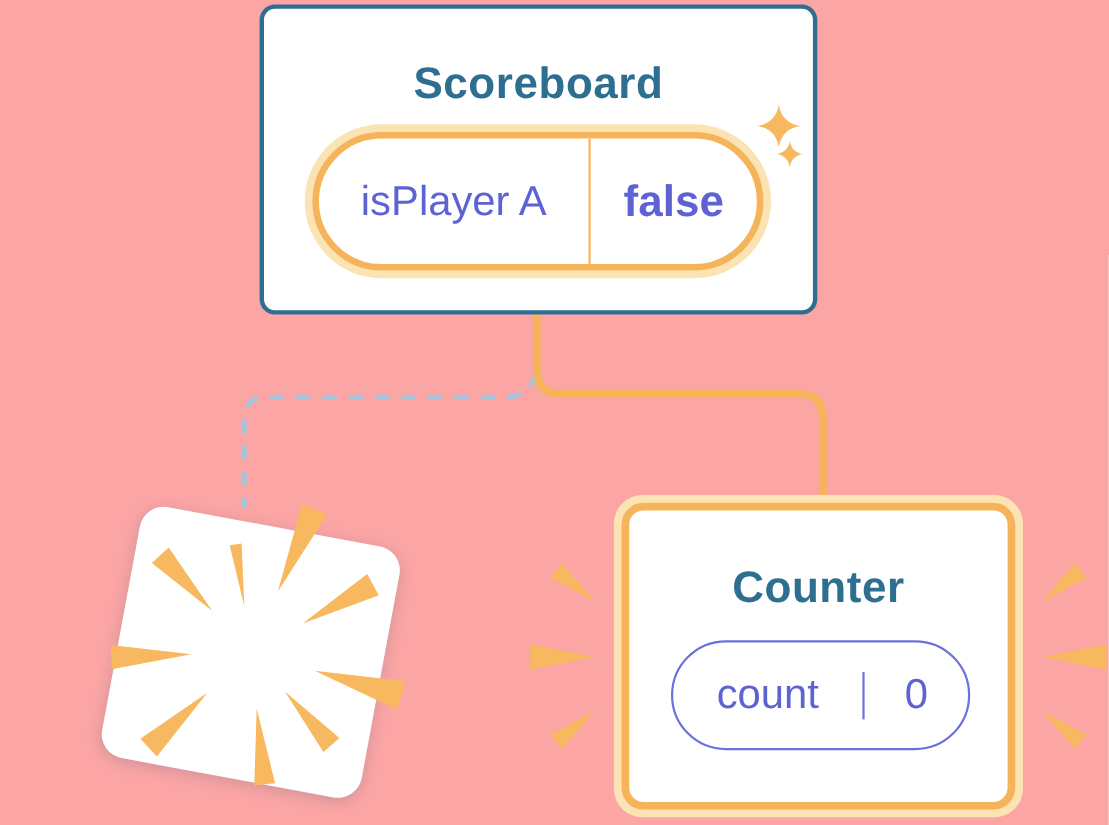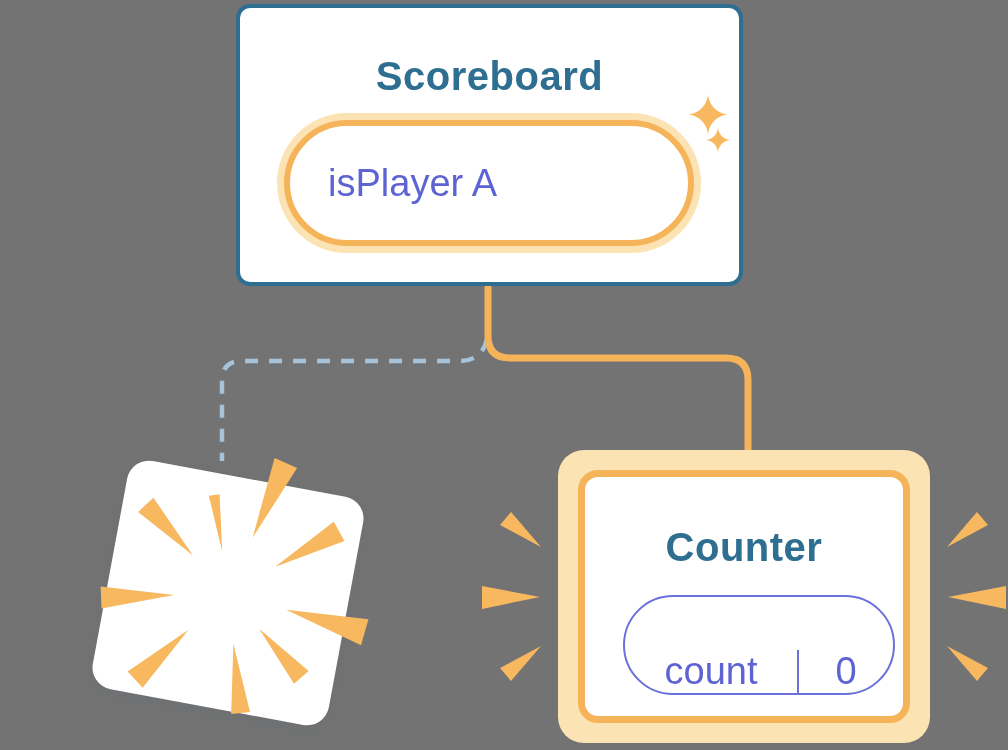--- a/index.html
+++ b/index.html
@@ -3,21 +3,21 @@
 <meta charset="utf-8">
 <style>
   * { margin: 0; padding: 0; box-sizing: border-box; }
   html, body { background: #ffffff; }
   body { font-family: "Liberation Sans", "DejaVu Sans", sans-serif; }
 
   .stage {
     position: relative;
     width: 1008px;
     height: 750px;
-    background: #737373;
+    background: #fca5a5;
     overflow: hidden;
   }
 
   svg.overlay {
     position: absolute;
     left: 0; top: 0;
     width: 1008px; height: 750px;
     z-index: 1;
     pointer-events: none;
   }
@@ -84,42 +84,42 @@
 
   .sparkles { position: absolute; left: 684px; top: 91px; z-index: 3; }
   .sparkle { fill: var(--orange-bright); }
 
   
   .counter-card {
     left: 558px; top: 450px;
     width: 372px; height: 293px;
     background: var(--orange-glow);
     border-radius: 26px;
-    padding: 20px;
+    padding: 7px;
     z-index: 2;
     position: absolute;
   }
   .counter-inner {
     position: relative;
     width: 100%; height: 100%;
     background: var(--card-bg);
     border: 7px solid var(--orange);
     border-radius: 20px;
   }
   .counter-inner .card-title { top: 48px; font-size: 40px; }
 
   .state-pill-purple {
     position: absolute;
     left: 38px; top: 118px;
     width: 272px; height: 100px;
     background: #fff;
     border: 2px solid var(--purple-border);
     border-radius: 999px;
     display: flex;
-    align-items: flex-end;
+    align-items: center;
     overflow: hidden;
   }
   .state-pill-purple .pill-name {
     width: 172px;
     display: flex; align-items: center; justify-content: center;
     font-size: 38px;
     color: var(--purple);
   }
   .state-pill-purple .pill-value {
     flex: 1;
@@ -152,20 +152,21 @@
 
     <path class="connector-discarded" d="M 487 339 Q 482 361 460 361 L 242 361 Q 222 361 222 381 L 222 461"></path>
 
     <path class="connector-kept" d="M 488 284 L 488 336 Q 488 358 510 358 L 726 358 Q 748 358 748 380 L 748 456"></path>
   </svg>
 
   <div class="card scoreboard-card">
     <div class="card-title">Scoreboard</div>
     <div class="state-pill-orange">
       <div class="pill-name">isPlayer A</div>
+      <div class="pill-value">false</div>
     </div>
   </div>
 
   <svg class="sparkles" width="52" height="66" viewBox="0 0 52 66">
     <path class="sparkle" d="M24 4 C25.6 15 32.5 21.9 43.5 23.5 C32.5 25.1 25.6 32 24 43 C22.4 32 15.5 25.1 4.5 23.5 C15.5 21.9 22.4 15 24 4 Z"></path>
     <path class="sparkle" d="M40 38 C41 44.8 45.2 49 52 50 C45.2 51 41 55.2 40 62 C39 55.2 34.8 51 28 50 C34.8 49 39 44.8 40 38 Z" transform="translate(-6,-1)"></path>
   </svg>
 
   <div class="poof-card"></div>
   <svg class="poof-burst" viewBox="0 0 1008 750">

